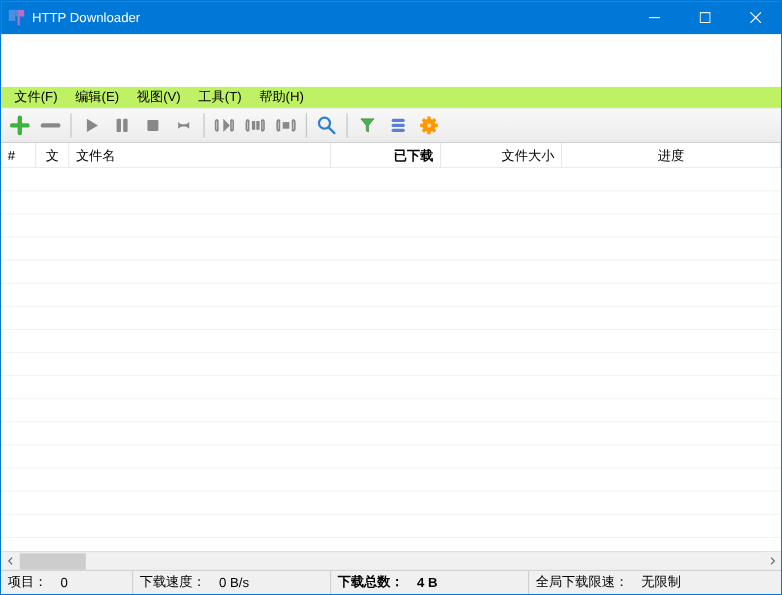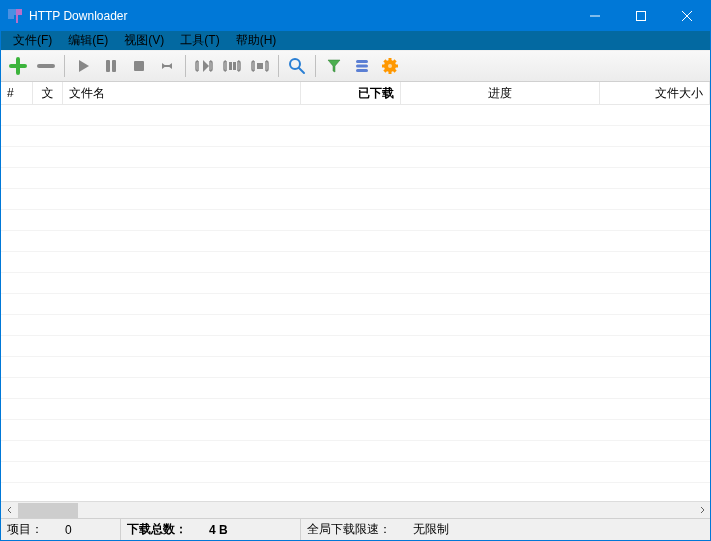--- a/index.html
+++ b/index.html
@@ -3,41 +3,41 @@
 <meta charset="utf-8">
 <style>
 * { margin: 0; padding: 0; box-sizing: border-box; }
 body { font-family: "Microsoft YaHei", "Segoe UI", sans-serif; font-size: 12px; background: #fff; }
 .window { width: 711px; height: 541px; display: flex; flex-direction: column; border: 1px solid #0078d7; }
 .titlebar { height: 30px; background: #0078d7; color: #fff; display: flex; align-items: center; padding-left: 6px; }
 .titlebar .icon { width: 16px; height: 16px; margin-right: 6px; display: flex; align-items: center; justify-content: center; }
 .titlebar .title { flex: 1; font-size: 12px; }
 .titlebar .controls { display: flex; }
 .titlebar .controls .btn { width: 46px; height: 30px; display: flex; align-items: center; justify-content: center; cursor: pointer; }
-.menubar { height: 20px; background: #0369a1; display: flex; align-items: center; padding: 0 4px; border-bottom: 1px solid #f0f0f0; }
+.menubar { height: 20px; background: #bef264; display: flex; align-items: center; padding: 0 4px; border-bottom: 1px solid #f0f0f0; margin-top: 48px; }
 .menubar .menuitem { padding: 2px 8px; cursor: pointer; font-size: 12px; }
 .toolbar { height: 31px; background: linear-gradient(#f8f8f8, #ececec); border-bottom: 1px solid #d0d0d0; display: flex; align-items: center; padding: 0 4px; gap: 2px; }
 .toolbar .tbtn { width: 26px; height: 26px; display: flex; align-items: center; justify-content: center; cursor: pointer; border-radius: 2px; }
 .toolbar .sep { width: 1px; height: 22px; background: #c0c0c0; margin: 0 3px; }
 .tablehead { height: 23px; background: #fff; border-bottom: 1px solid #e8e8e8; display: flex; }
 .tablehead .col { border-right: 1px solid #e8e8e8; padding: 4px 6px; font-size: 12px; display: flex; align-items: center; cursor: pointer; }
 .col-num { width: 32px; justify-content: flex-start; }
 .col-type { width: 30px; justify-content: center; }
 .col-name { width: 238px; }
 .col-downloaded { width: 100px; justify-content: flex-end; font-weight: bold; }
 .col-size { width: 110px; justify-content: flex-end; }
 .col-progress { flex: 1; justify-content: center; }
 .tablebody { flex: 1; background: #fff; overflow: hidden; position: relative; }
 .rowline { height: 21px; border-bottom: 1px solid #f3f3f3; }
 .hscroll { height: 17px; background: #f0f0f0; display: flex; align-items: center; border-top: 1px solid #dcdcdc; }
 .hscroll .arrow { width: 17px; height: 17px; display: flex; align-items: center; justify-content: center; cursor: pointer; background: #f0f0f0; }
 .hscroll .thumb { width: 60px; height: 15px; background: #cdcdcd; margin-left: 0; }
 .hscroll .track { flex: 1; }
 .statusbar { height: 22px; background: #f0f0f0; border-top: 1px solid #d0d0d0; display: flex; align-items: center; font-size: 12px; }
-.statusbar .cell { padding: 0 6px; display: flex; gap: 22px; border-right: 1px solid #d0d0d0; height: 100%; align-items: center; }
+.statusbar .cell { padding: 0 6px; display: flex; gap: 12px; border-right: 1px solid #d0d0d0; height: 100%; align-items: center; }
 .statusbar .cell:last-child { border-right: none; text-align: center; }
 .sb1 { width: 120px; }
 .sb2 { width: 180px; }
 .sb3 { width: 180px; font-weight: bold; }
 .sb4 { flex: 1; }
 svg { display: block; }
 </style>
 </head>
 <body>
 
@@ -174,22 +174,22 @@
           </g>
         </svg>
       </div>
   </div>
 
   <div class="tablehead">
     <div class="col col-num">#</div>
     <div class="col col-type">文</div>
     <div class="col col-name">文件名</div>
     <div class="col col-downloaded">已下载</div>
+    <div class="col col-size">文件大小</div>
     <div class="col col-progress">进度</div>
-    <div class="col col-size">文件大小</div>
   </div>
 
   <div class="tablebody">
     <div class="rowline"></div>
       <div class="rowline"></div>
       <div class="rowline"></div>
       <div class="rowline"></div>
     <div class="rowline"></div>
       <div class="rowline"></div>
       <div class="rowline"></div>
@@ -219,20 +219,24 @@
           <path d="M3 1l3 3-3 3" stroke="#606060" stroke-width="1" fill="none"></path>
         </svg>
       </div>
   </div>
 
   <div class="statusbar">
     <div class="cell sb1">
       <span>项目：</span>
       <span>0</span>
     </div>
+    <div class="cell sb2">
+      <span>下载速度：</span>
+      <span>0 B/s</span>
+    </div>
     <div class="cell sb3">
       <span>下载总数：</span>
       <span>4 B</span>
     </div>
     <div class="cell sb4">
       <span>全局下载限速：</span>
       <span>无限制</span>
     </div>
   </div>
 

